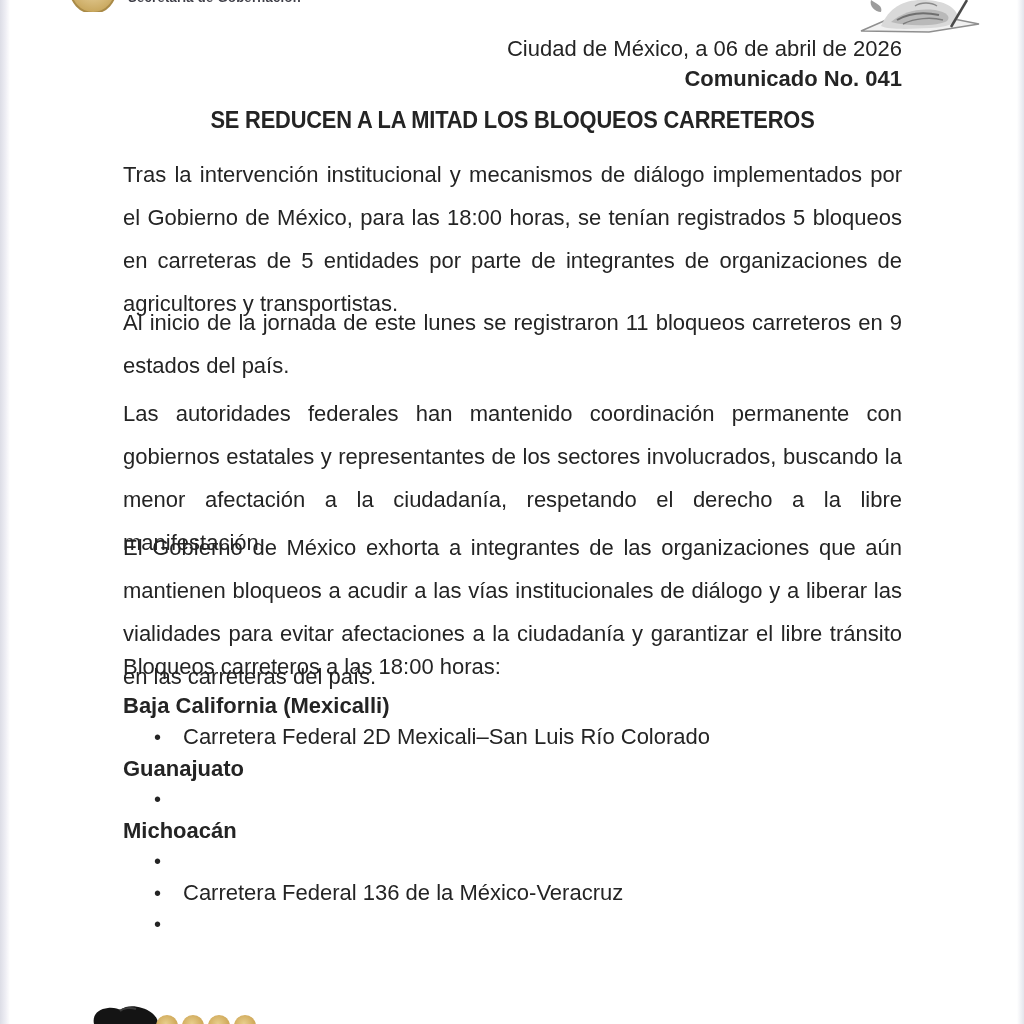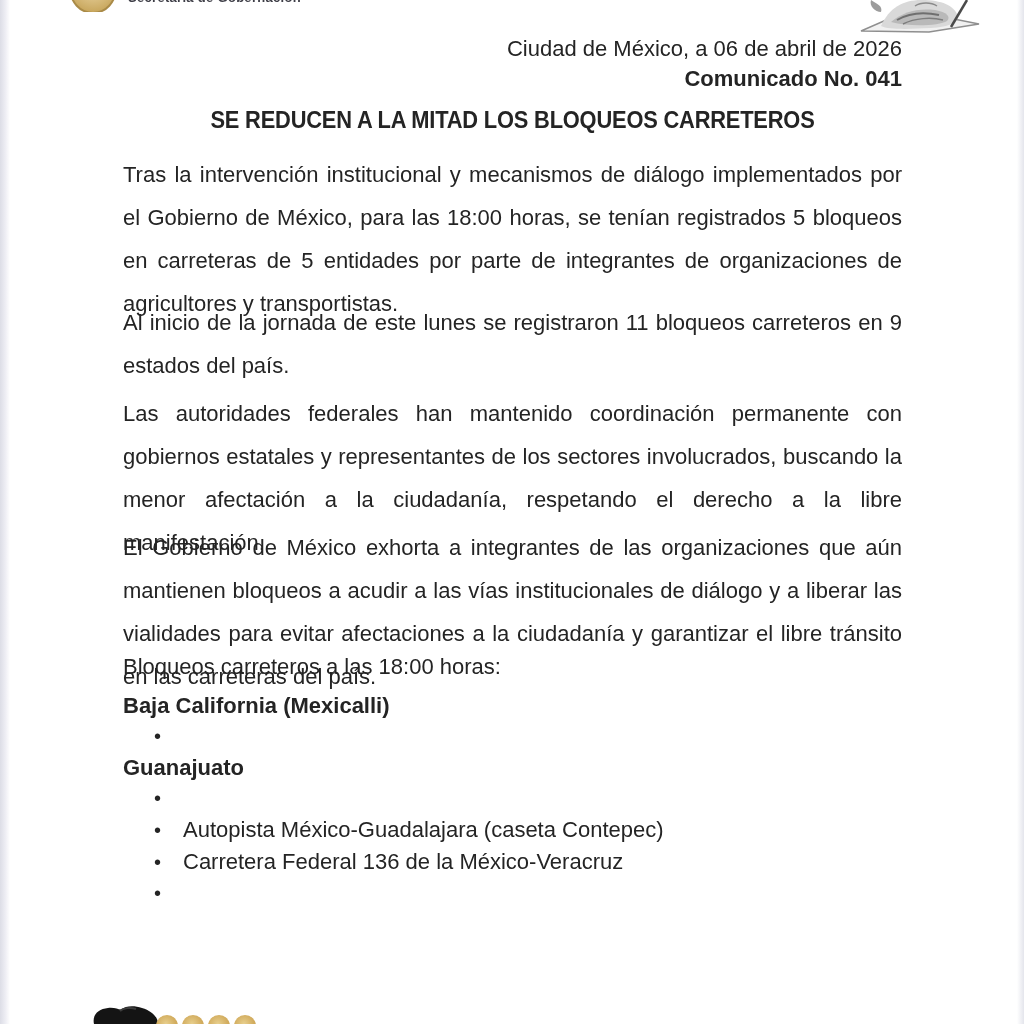--- a/index.html
+++ b/index.html
@@ -112,28 +112,29 @@
 <div class="tblock para p1">Al inicio de la jornada de este lunes se registraron 11 bloqueos carreteros en 9 estados del país.</div>
 <div class="tblock para p2">Las autoridades federales han mantenido coordinación permanente con gobiernos estatales y representantes de los sectores involucrados, buscando la menor afectación a la ciudadanía, respetando el derecho a la libre manifestación.</div>
 <div class="tblock para p3">El Gobierno de México exhorta a integrantes de las organizaciones que aún mantienen bloqueos a acudir a las vías institucionales de diálogo y a liberar las vialidades para evitar afectaciones a la ciudadanía y garantizar el libre tránsito en las carreteras del país.</div>
 
 <div class="tblock list-intro">Bloqueos carreteros a las 18:00 horas:</div>
 
 <div class="tblock blockades">
   <div class="state-name">Baja California (Mexicalli)</div>
   <div class="road-row">
     <span class="bullet">•</span>
+    <span class="road">Carretera Federal 2D Mexicali–San Luis Río Colorado</span>
   </div>
   <div class="state-name">Guanajuato</div>
   <div class="road-row">
     <span class="bullet">•</span>
   </div>
+  <div class="state-name">Michoacán</div>
   <div class="road-row">
     <span class="bullet">•</span>
-    <span class="road">Autopista México-Guadalajara (caseta Contepec)</span>
   </div>
   <div class="road-row">
     <span class="bullet">•</span>
     <span class="road">Carretera Federal 136 de la México-Veracruz</span>
   </div>
   <div class="road-row">
     <span class="bullet">•</span>
   </div>
 </div>
 

